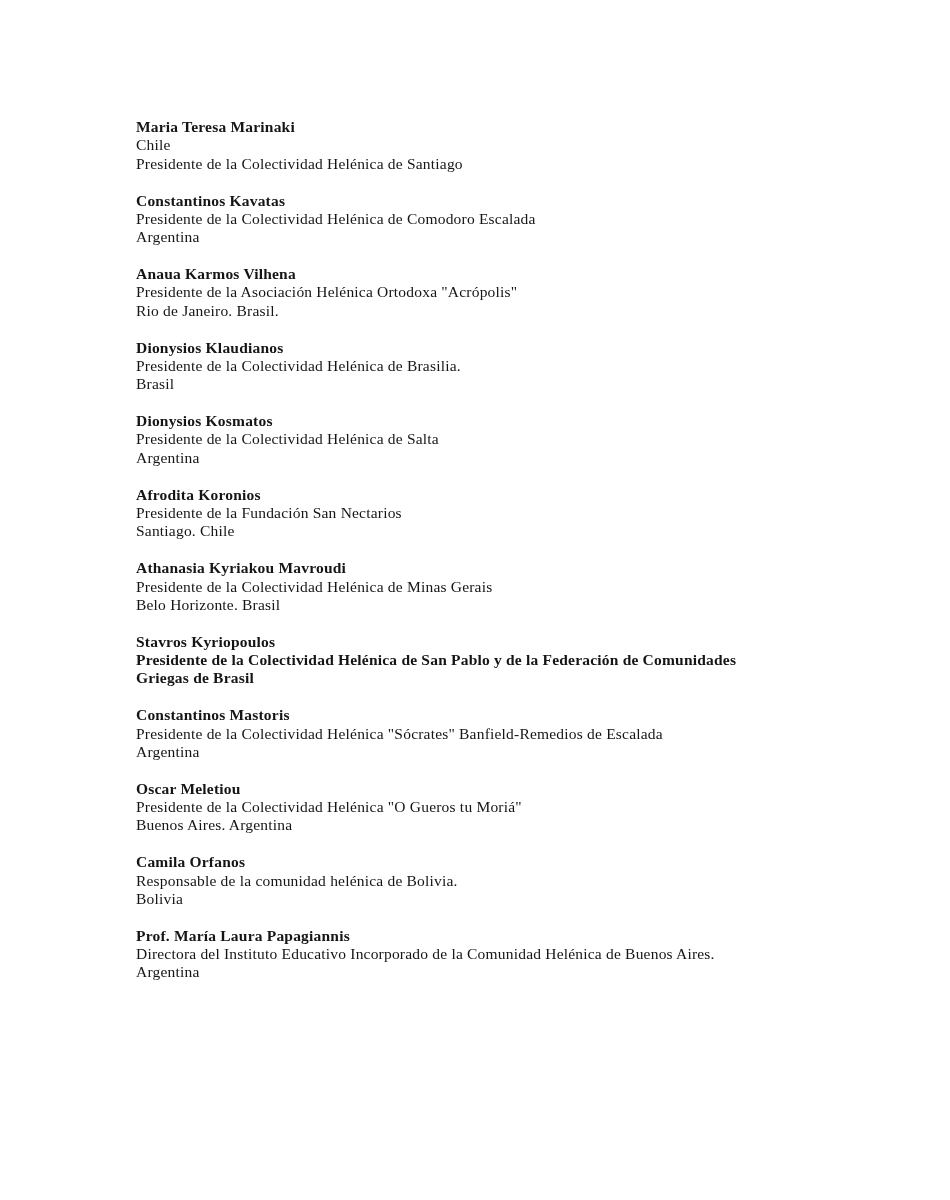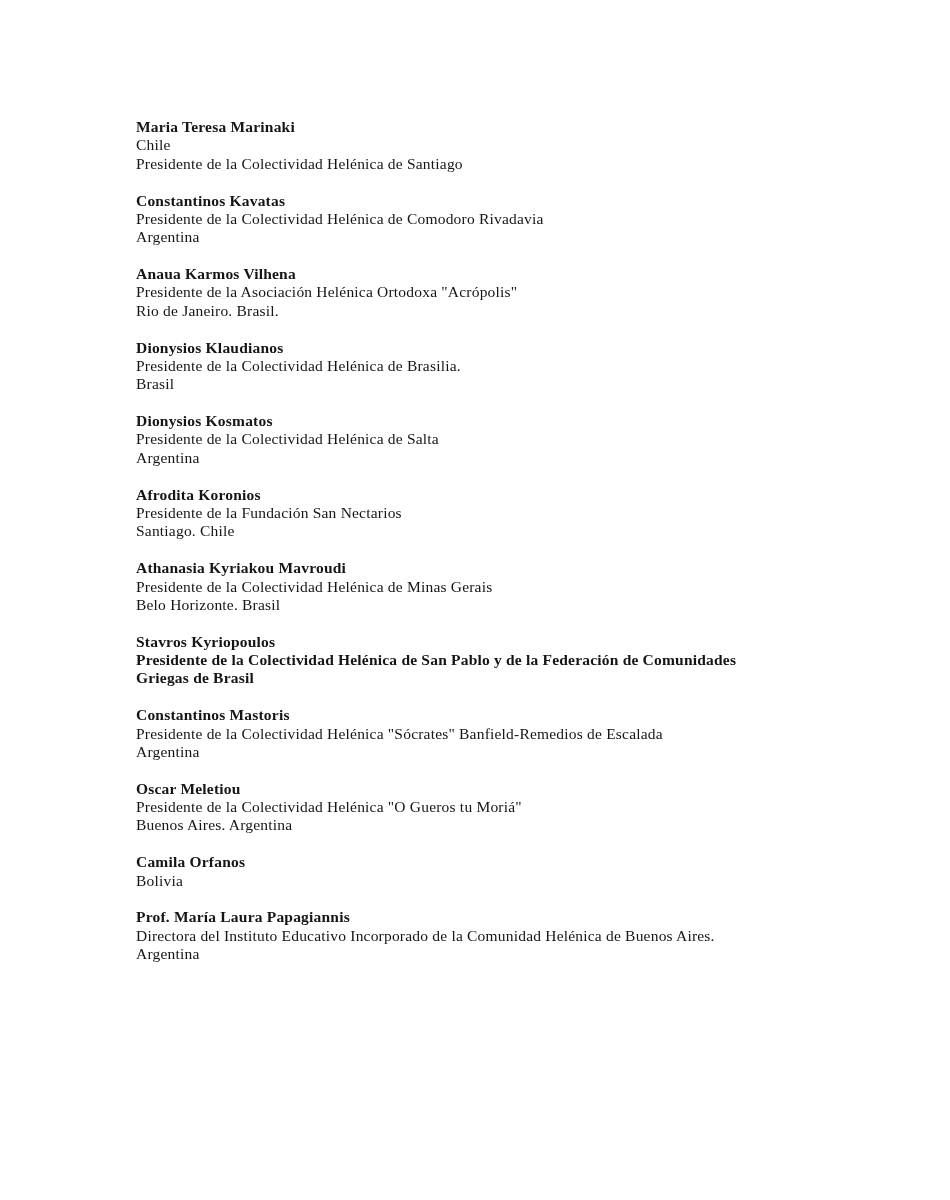--- a/index.html
+++ b/index.html
@@ -44,21 +44,21 @@
 
 <div class="page">
   <div class="people-list" id="people-list">
       <div class="entry">
     <div class="person-name">Maria Teresa Marinaki</div>
     <div class="role-line">Chile</div>
     <div class="role-line">Presidente de la Colectividad Helénica de Santiago</div>
   </div>
       <div class="entry">
     <div class="person-name">Constantinos Kavatas</div>
-    <div class="role-line">Presidente de la Colectividad Helénica de Comodoro Rivadavia</div>
+    <div class="role-line">Presidente de la Colectividad Helénica de Comodoro Escalada</div>
     <div class="role-line">Argentina</div>
   </div>
       <div class="entry">
     <div class="person-name">Anaua Karmos Vilhena</div>
     <div class="role-line">Presidente de la Asociación Helénica Ortodoxa "Acrópolis"</div>
     <div class="role-line">Rio de Janeiro. Brasil.</div>
   </div>
       <div class="entry">
     <div class="person-name">Dionysios Klaudianos</div>
     <div class="role-line">Presidente de la Colectividad Helénica de Brasilia.</div>
@@ -89,20 +89,21 @@
     <div class="role-line">Presidente de la Colectividad Helénica "Sócrates" Banfield-Remedios de Escalada</div>
     <div class="role-line">Argentina</div>
   </div>
       <div class="entry">
     <div class="person-name">Oscar Meletiou</div>
     <div class="role-line">Presidente de la Colectividad Helénica "O Gueros tu Moriá"</div>
     <div class="role-line">Buenos Aires. Argentina</div>
   </div>
       <div class="entry">
     <div class="person-name">Camila Orfanos</div>
+    <div class="role-line">Responsable de la comunidad helénica de Bolivia.</div>
     <div class="role-line">Bolivia</div>
   </div>
       <div class="entry">
     <div class="person-name">Prof. María Laura Papagiannis</div>
     <div class="role-line">Directora del Instituto Educativo Incorporado de la Comunidad Helénica de Buenos Aires.</div>
     <div class="role-line">Argentina</div>
   </div>
     </div>
 </div>
 

